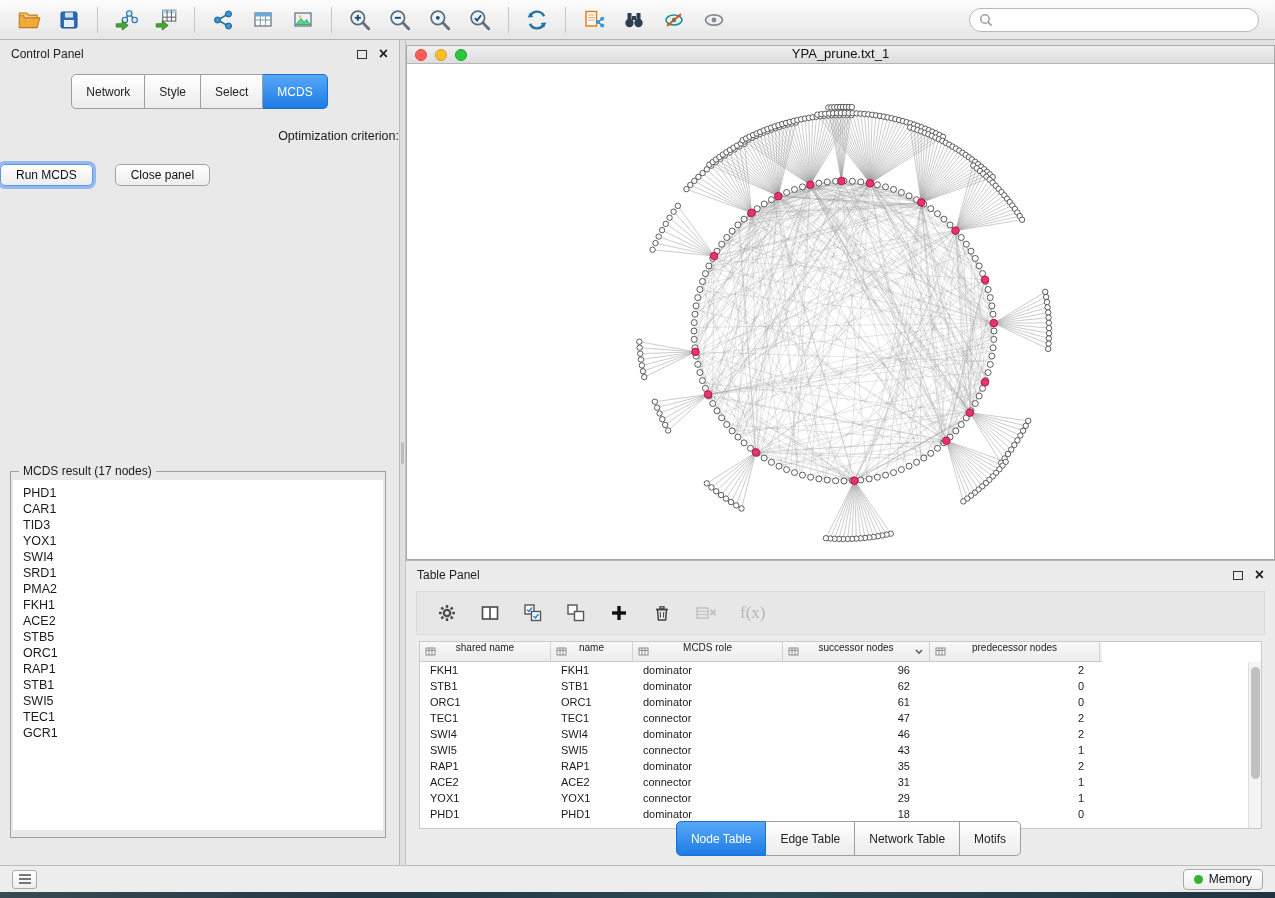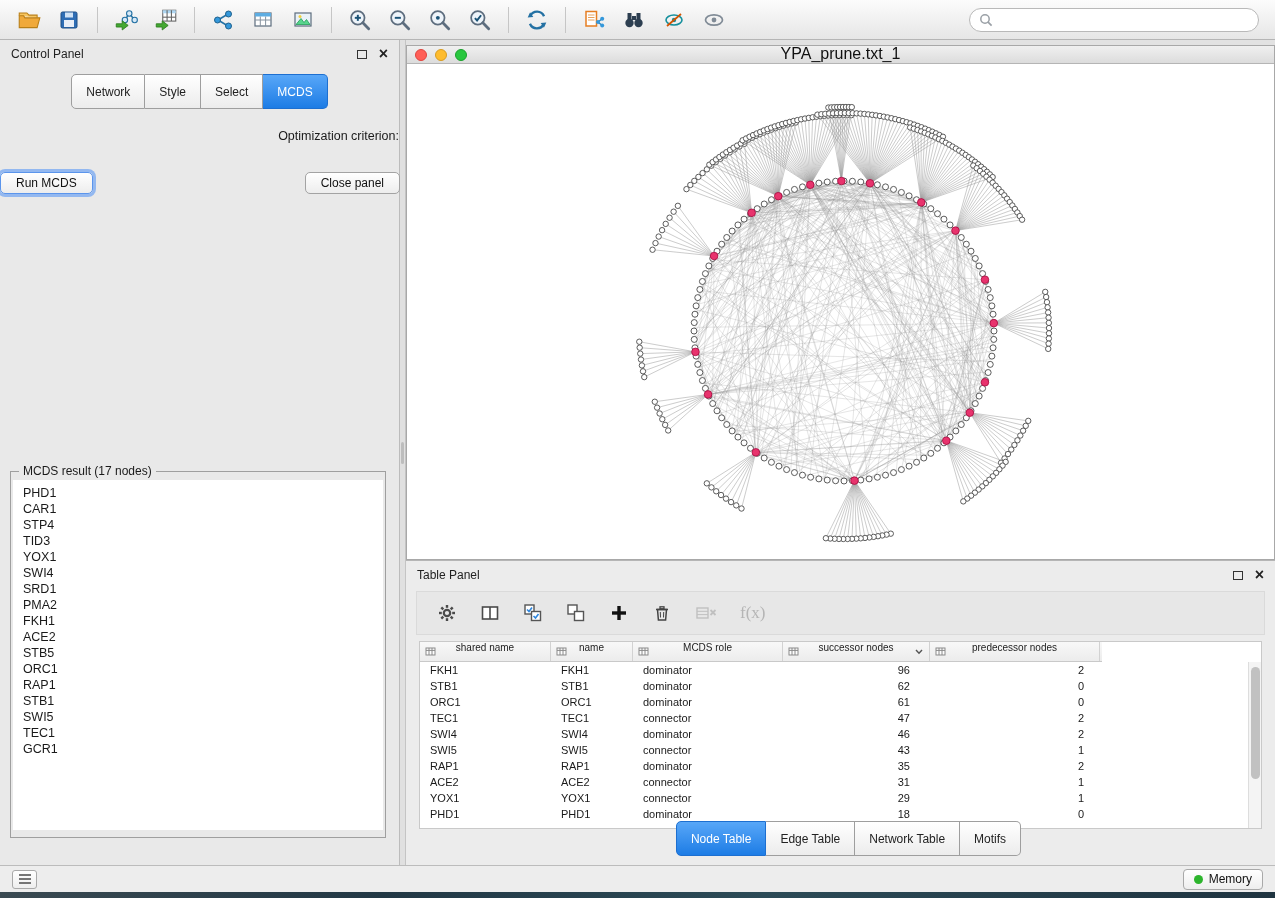--- a/index.html
+++ b/index.html
@@ -23,35 +23,35 @@
   .cp-tabs{display:flex;justify-content:center;margin-top:6px}
   .seg-tab{height:35px;padding:0 14px;display:flex;align-items:center;background:linear-gradient(#ffffff,#ececec);border:1px solid #9e9e9e;border-left:none;font-size:12px;color:#222}
   .seg-tab:first-child{border-left:1px solid #9e9e9e;border-radius:5px 0 0 5px}
   .seg-tab:last-child{border-radius:0 5px 5px 0}
   .seg-tab.active{background:linear-gradient(#58a7f8,#1d7ce5);color:#fff;border-color:#1d6fd0}
   .opt-label{text-align:right;margin-top:20px;font-size:12.5px}
   .select{position:absolute;left:44px;top:96px;width:314px;height:23px;background:#fff;border:1px solid #a5a5a5;border-radius:4px;display:flex;align-items:center;padding-left:9px;font-size:12px;overflow:hidden}
   .select .stepper{margin-left:auto;width:19px;height:21px;border-radius:0 3px 3px 0;background:linear-gradient(#6cb2f9,#2376e8);display:flex;flex-direction:column;align-items:center;justify-content:center;gap:2px}
   .tri-up{width:0;height:0;border-left:4px solid transparent;border-right:4px solid transparent;border-bottom:4px solid #fff}
   .tri-down{width:0;height:0;border-left:4px solid transparent;border-right:4px solid transparent;border-top:4px solid #fff}
-  .cp-buttons{position:absolute;top:132px;left:0;width:400px;display:flex;justify-content:space-between;gap:15px}
+  .cp-buttons{position:absolute;top:124px;left:0;width:400px;display:flex;justify-content:flex-start;gap:22px}
   .mac-btn{height:22px;padding:0 15px;background:linear-gradient(#ffffff,#ededed);border:1px solid #a3a3a3;border-radius:5px;font-size:12px;display:flex;align-items:center;color:#111}
   .mac-btn.focus{box-shadow:0 0 0 3px rgba(77,143,245,.55);border-color:#5b95ec}
   .mcds-fieldset{position:absolute;left:10px;top:424px;width:376px;height:374px;border:1px solid #9f9f9f;padding:2px}
   .mcds-fieldset legend{font-size:12px;padding:0 4px;margin-left:6px;background:#e9e9e9}
   .result-list{background:#fff;height:350px;overflow:hidden;padding-top:5px}
   .result-item{height:16px;line-height:16px;padding-left:10px;font-size:12.5px}
 
   
   #v-divider{position:absolute;left:400px;top:40px;width:6px;height:826px;background:#e0e0e0;border-right:1px solid #c4c4c4}
   #v-divider .grip{position:absolute;top:402px;left:1px;width:3px;height:22px;background:#bdbdbd;border-radius:2px}
 
   
   #network-window{position:absolute;left:406px;top:45px;width:869px;height:515px;background:#fff;border:1px solid #a8a8a8}
-  .net-titlebar{height:18px;background:linear-gradient(#f0f0f0,#dcdcdc);border-bottom:1px solid #b5b5b5;position:relative;display:flex;align-items:flex-end;justify-content:center;font-size:16px;color:#111}
+  .net-titlebar{height:18px;background:linear-gradient(#f0f0f0,#dcdcdc);border-bottom:1px solid #b5b5b5;position:relative;display:flex;align-items:flex-start;justify-content:center;font-size:13px;color:#111}
   .traffic{position:absolute;left:8px;top:3px;display:flex;gap:8px}
   .light{width:12px;height:12px;border-radius:50%}
   .light.red{background:#ff5f57;border:1px solid #e0443e}
   .light.yellow{background:#febc2e;border:1px solid #d89c20}
   .light.green{background:#29c73f;border:1px solid #1aa12c}
   .net-canvas{position:relative;width:867px;height:495px;background:#fff;overflow:hidden}
 
   
   #table-panel{position:absolute;left:406px;top:560px;width:869px;height:305px;background:#ececec;border-top:1px solid #b5b5b5}
   .tp-toolbar{position:absolute;left:10px;right:10px;top:30px;height:44px;background:#e7e7e7;border:1px solid #dadada;display:flex;align-items:center;gap:23px;padding-left:20px}
@@ -244,21 +244,20 @@
   <div class="opt-label">Optimization criterion:</div>
   <div class="cp-buttons">
     <div class="mac-btn focus">Run MCDS</div>
     <div class="mac-btn">Close panel</div>
   </div>
   <fieldset class="mcds-fieldset">
     <legend>MCDS result (17 nodes)</legend>
     <div class="result-list">
         <div class="result-item">PHD1</div>
         <div class="result-item">CAR1</div>
-        <div class="result-item">STP4</div>
         <div class="result-item">TID3</div>
         <div class="result-item">YOX1</div>
         <div class="result-item">SWI4</div>
         <div class="result-item">SRD1</div>
         <div class="result-item">PMA2</div>
         <div class="result-item">FKH1</div>
         <div class="result-item">ACE2</div>
         <div class="result-item">STB5</div>
         <div class="result-item">ORC1</div>
         <div class="result-item">RAP1</div>

